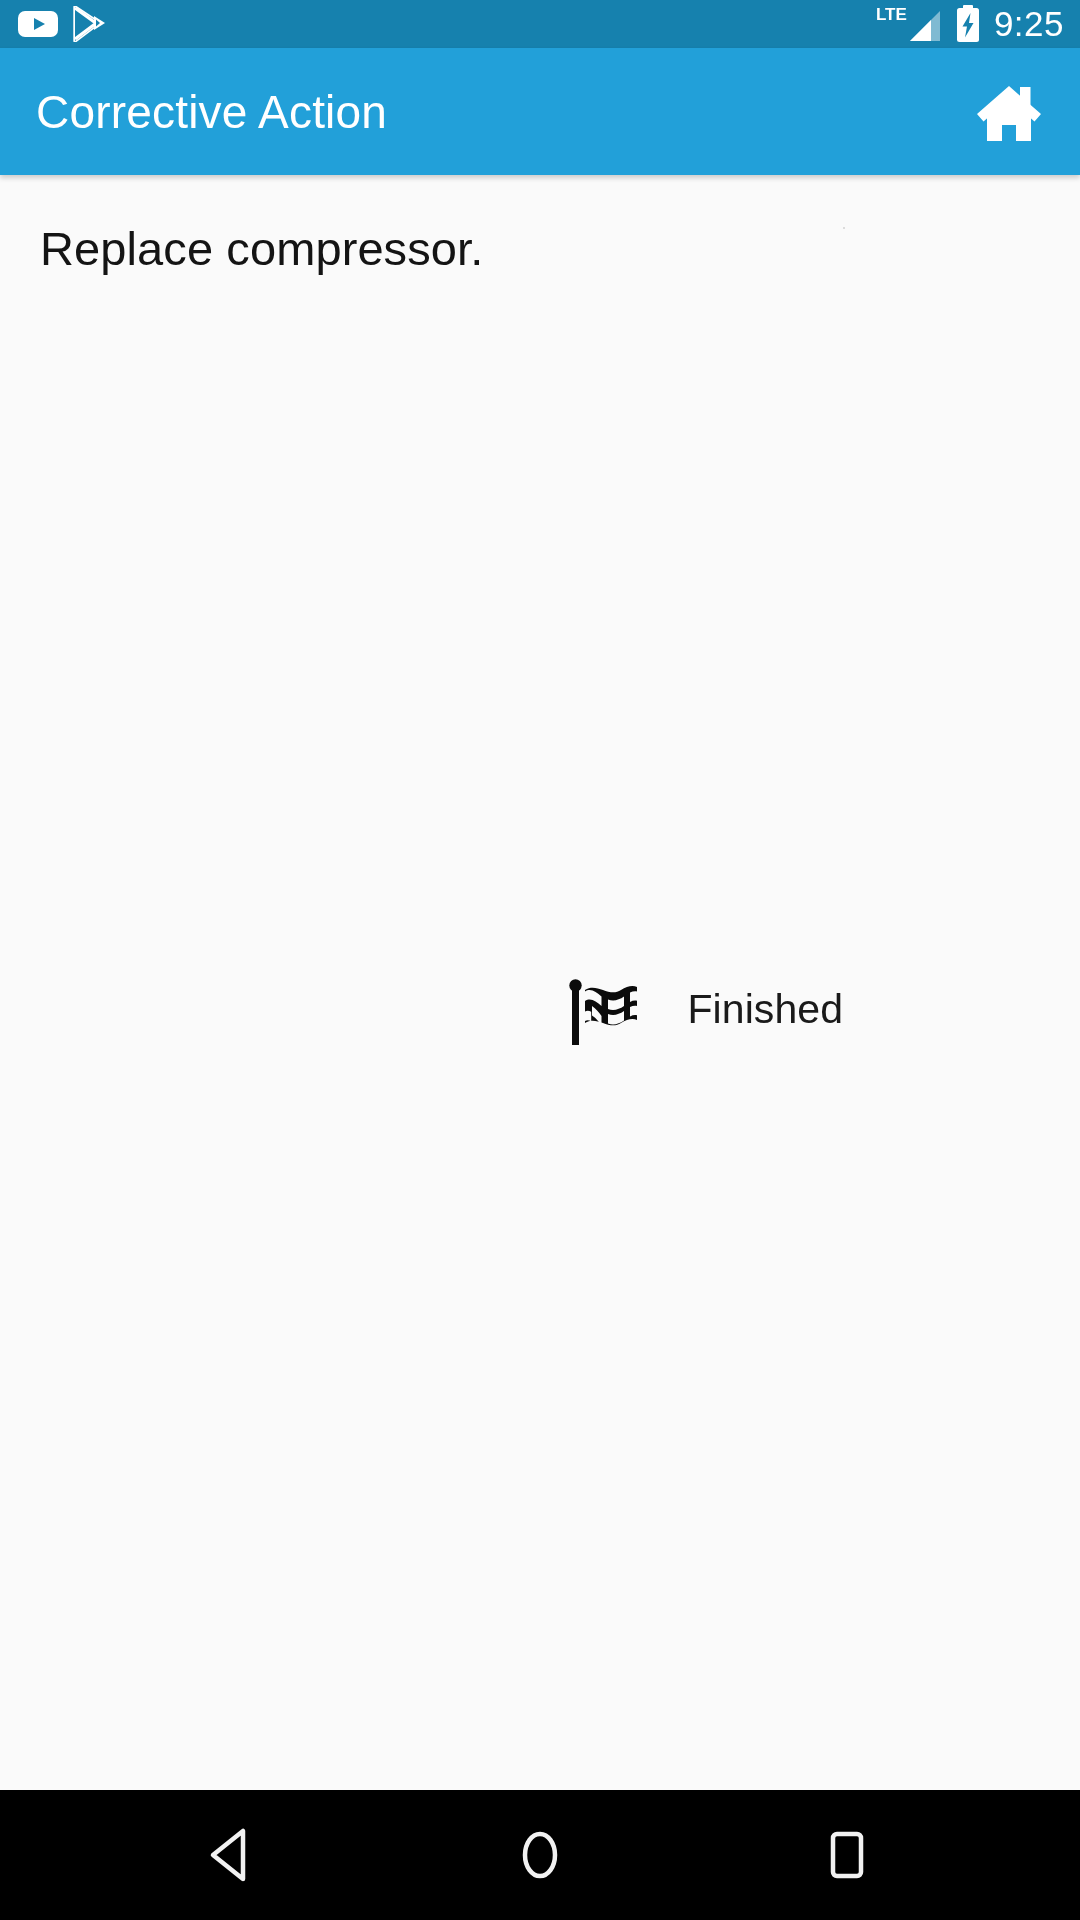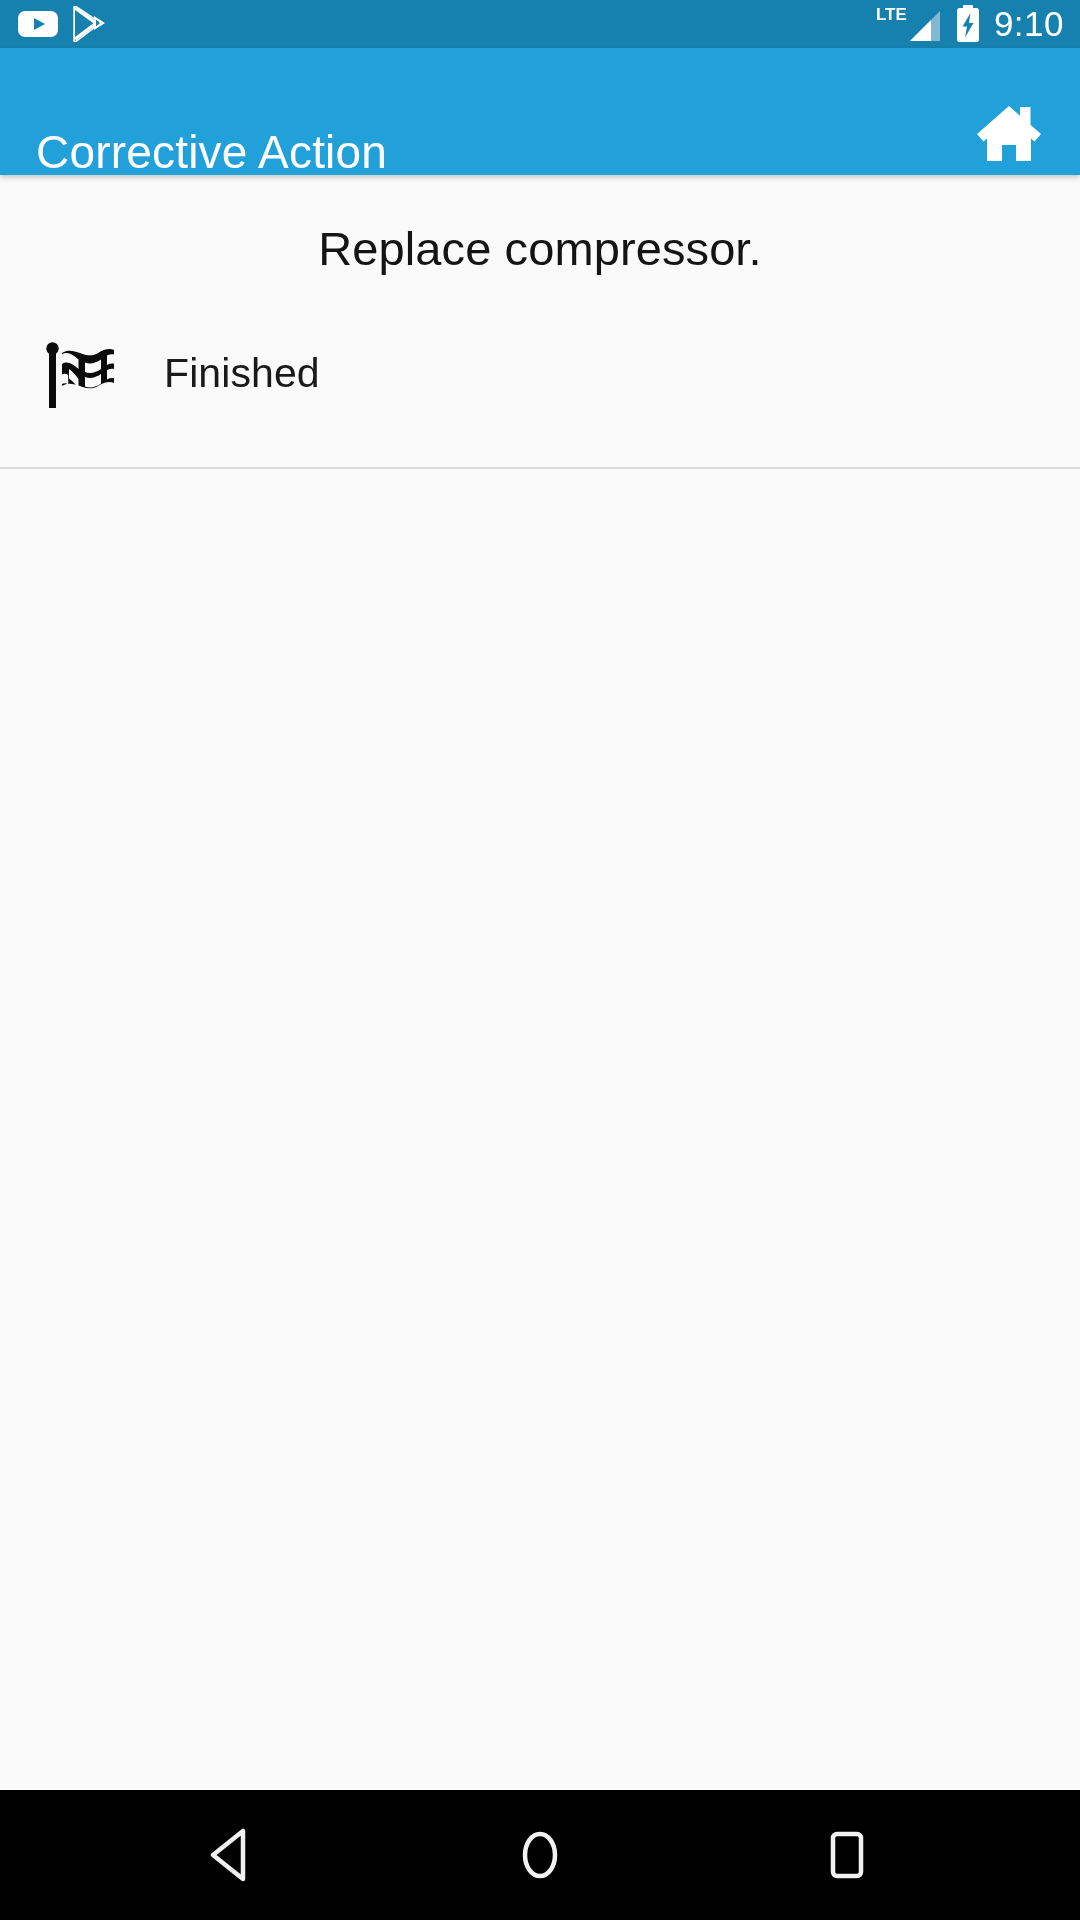--- a/index.html
+++ b/index.html
@@ -61,21 +61,21 @@
     line-height: 1;
     padding-bottom: 2px;
   }
 
   
   .app-bar {
     flex: 0 0 127px;
     height: 127px;
     background: #22a0d9;
     display: flex;
-    align-items: flex-end;
+    align-items: center;
     justify-content: space-between;
     padding: 0 28px 0 36px;
     box-sizing: border-box;
     box-shadow: 0 3px 5px rgba(0,0,0,0.18);
     position: relative;
     z-index: 5;
   }
   .app-bar-title {
     color: #ffffff;
     font-size: 46px;
@@ -98,21 +98,21 @@
     border: none;
     padding: 0;
     cursor: pointer;
   }
 
   
   .content {
     flex: 1 1 auto;
     background: #fafafa;
     display: flex;
-    flex-direction: column;
+    flex-direction: row;
     overflow: hidden;
     position: relative;
   }
   .action-title {
     margin: 0;
     padding: 46px 40px 0 40px;
     text-align: center;
     font-size: 47px;
     font-weight: 400;
     color: #141414;
@@ -214,21 +214,21 @@
         </svg>
       </span>
 
       <span class="signal-wrap">
         <svg width="26" height="40" viewBox="0 0 26 40">
           <rect x="8" y="1" width="10" height="4" rx="1" fill="#ffffff"></rect>
           <rect x="2" y="4" width="22" height="34" rx="2.5" fill="#ffffff"></rect>
           <polygon points="15.5,9 7.5,22.5 12,22.5 10,33.5 18.5,19 14,19" fill="#1681ae"></polygon>
         </svg>
       </span>
-      <span class="status-clock">9:10</span>
+      <span class="status-clock">9:25</span>
     </div>
   </div>
 
   <div class="app-bar">
     <span class="app-bar-title">Corrective Action</span>
     <div class="app-bar-actions">
       <button class="icon-btn">
         <span style="line-height:0;">
           <svg width="66" height="62" viewBox="0 0 66 62">
 

